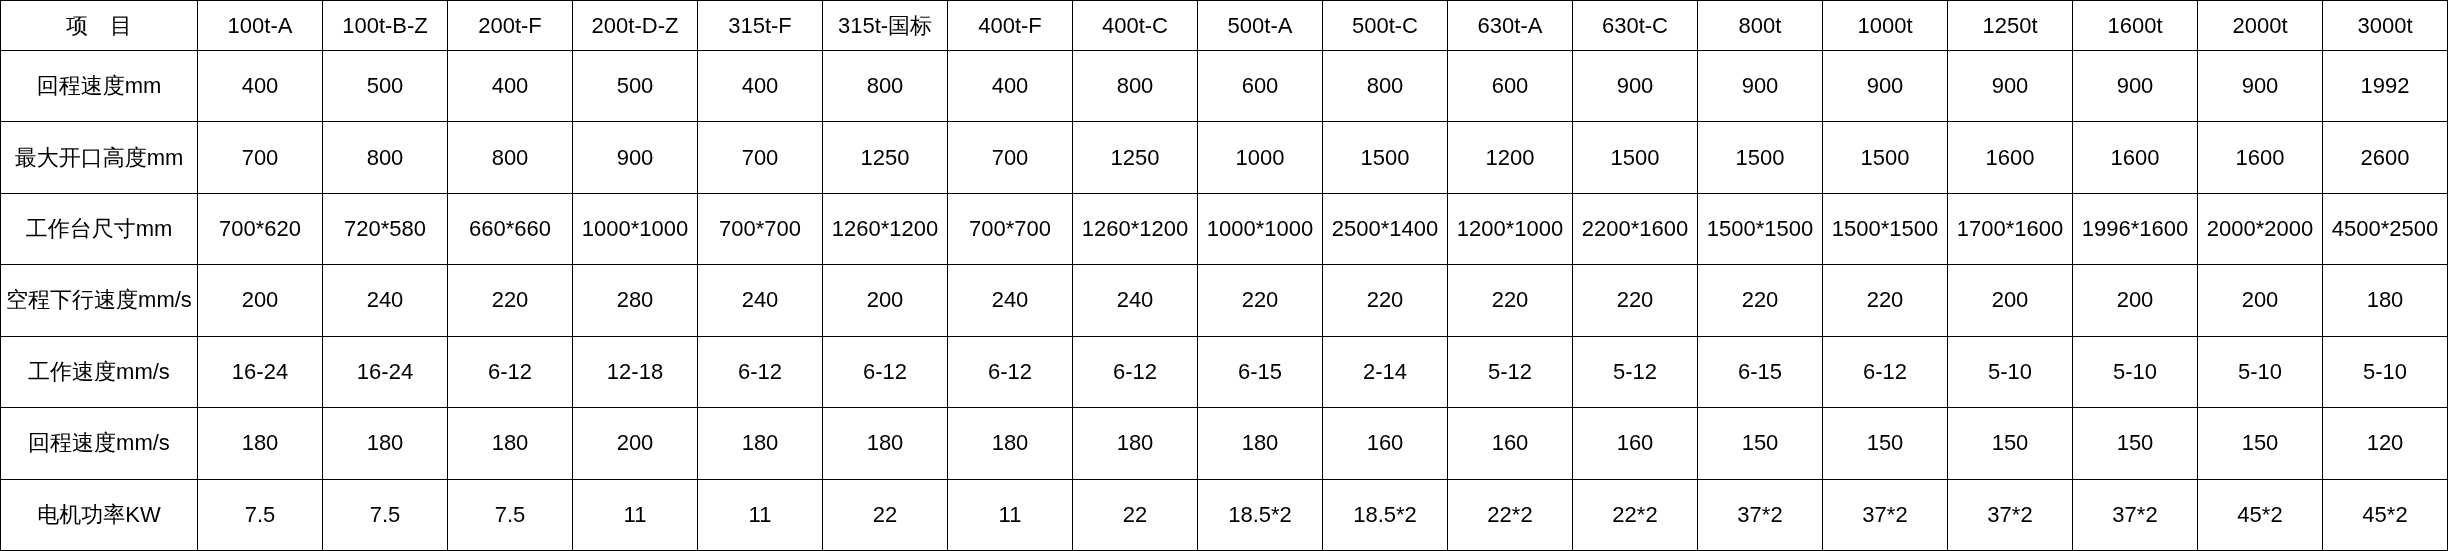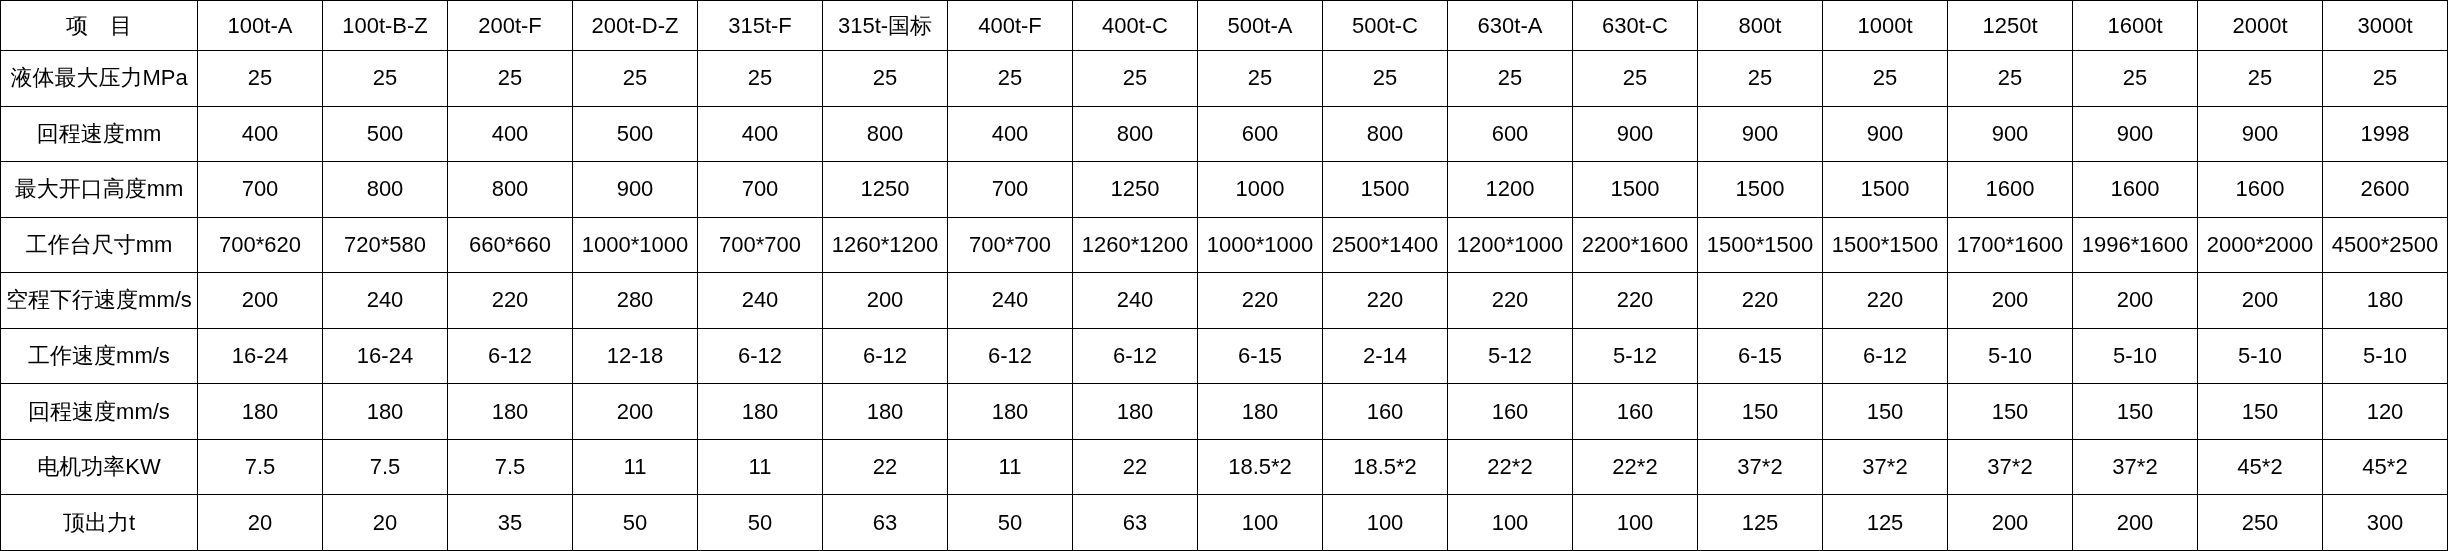--- a/index.html
+++ b/index.html
@@ -74,60 +74,39 @@
         <th>800t</th>
         <th>1000t</th>
         <th>1250t</th>
         <th>1600t</th>
         <th>2000t</th>
         <th>3000t</th>
       </tr>
   </thead>
   <tbody>
       <tr>
-        <th>液体最大压力MPa</th>
-        <td>25</td>
-        <td>25</td>
-        <td>25</td>
-        <td>25</td>
-        <td>25</td>
-        <td>25</td>
-        <td>25</td>
-        <td>25</td>
-        <td>25</td>
-        <td>25</td>
-        <td>25</td>
-        <td>25</td>
-        <td>25</td>
-        <td>25</td>
-        <td>25</td>
-        <td>25</td>
-        <td>25</td>
-        <td>25</td>
-      </tr>
-      <tr>
         <th>回程速度mm</th>
         <td>400</td>
         <td>500</td>
         <td>400</td>
         <td>500</td>
         <td>400</td>
         <td>800</td>
         <td>400</td>
         <td>800</td>
         <td>600</td>
         <td>800</td>
         <td>600</td>
         <td>900</td>
         <td>900</td>
         <td>900</td>
         <td>900</td>
         <td>900</td>
         <td>900</td>
-        <td>1998</td>
+        <td>1992</td>
       </tr>
       <tr>
         <th>最大开口高度mm</th>
         <td>700</td>
         <td>800</td>
         <td>800</td>
         <td>900</td>
         <td>700</td>
         <td>1250</td>
         <td>700</td>
@@ -241,35 +220,14 @@
         <td>18.5*2</td>
         <td>22*2</td>
         <td>22*2</td>
         <td>37*2</td>
         <td>37*2</td>
         <td>37*2</td>
         <td>37*2</td>
         <td>45*2</td>
         <td>45*2</td>
       </tr>
-      <tr>
-        <th>顶出力t</th>
-        <td>20</td>
-        <td>20</td>
-        <td>35</td>
-        <td>50</td>
-        <td>50</td>
-        <td>63</td>
-        <td>50</td>
-        <td>63</td>
-        <td>100</td>
-        <td>100</td>
-        <td>100</td>
-        <td>100</td>
-        <td>125</td>
-        <td>125</td>
-        <td>200</td>
-        <td>200</td>
-        <td>250</td>
-        <td>300</td>
-      </tr>
     </tbody>
 </table>
 
 </body></html>

